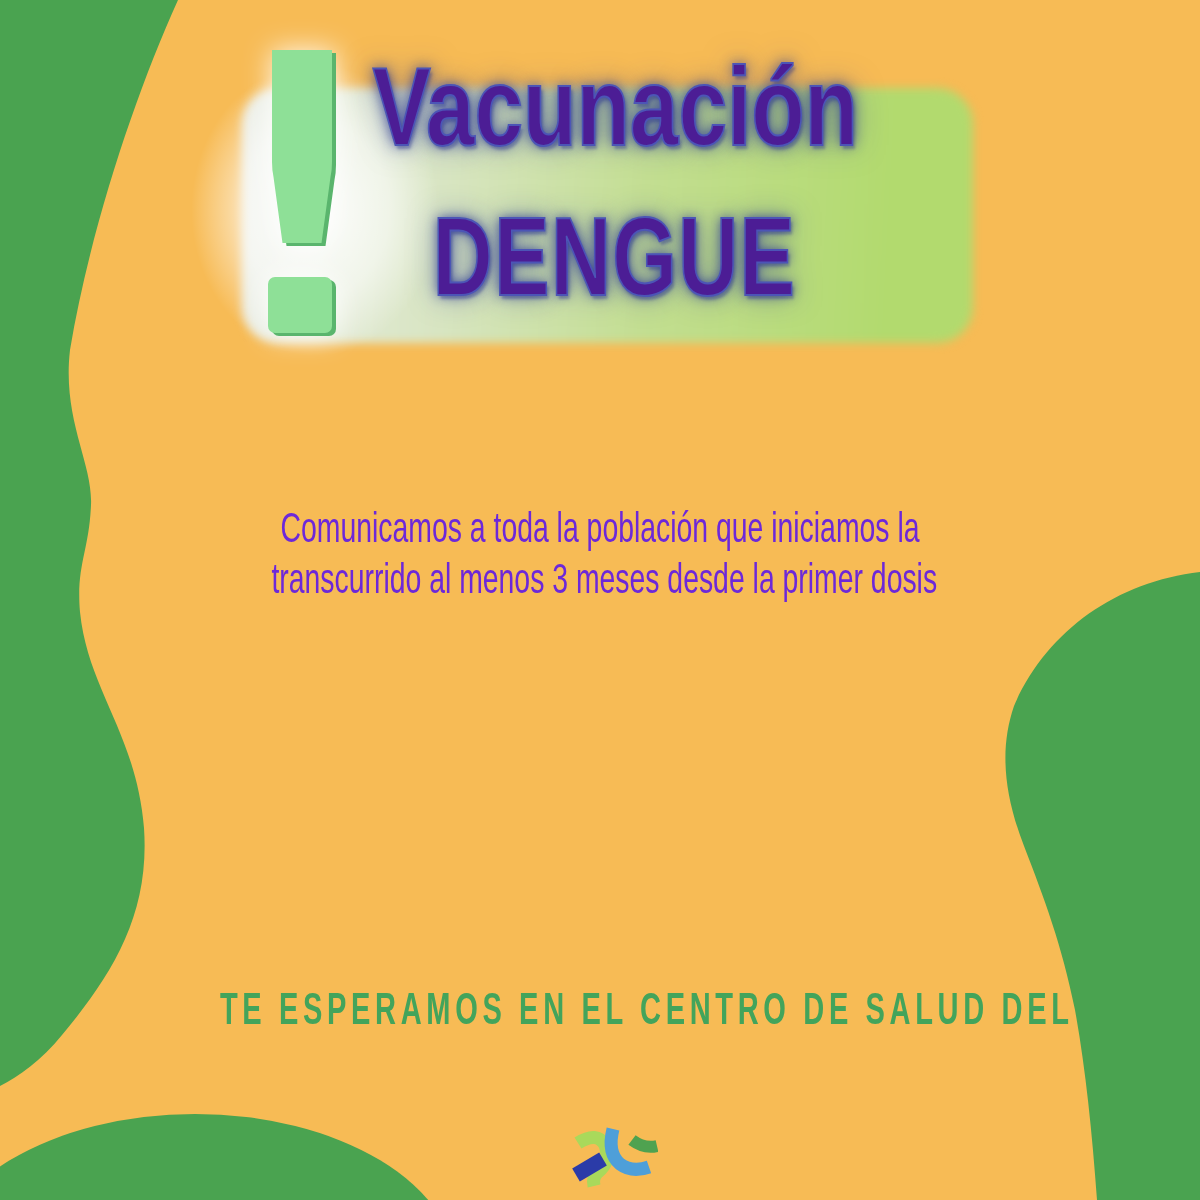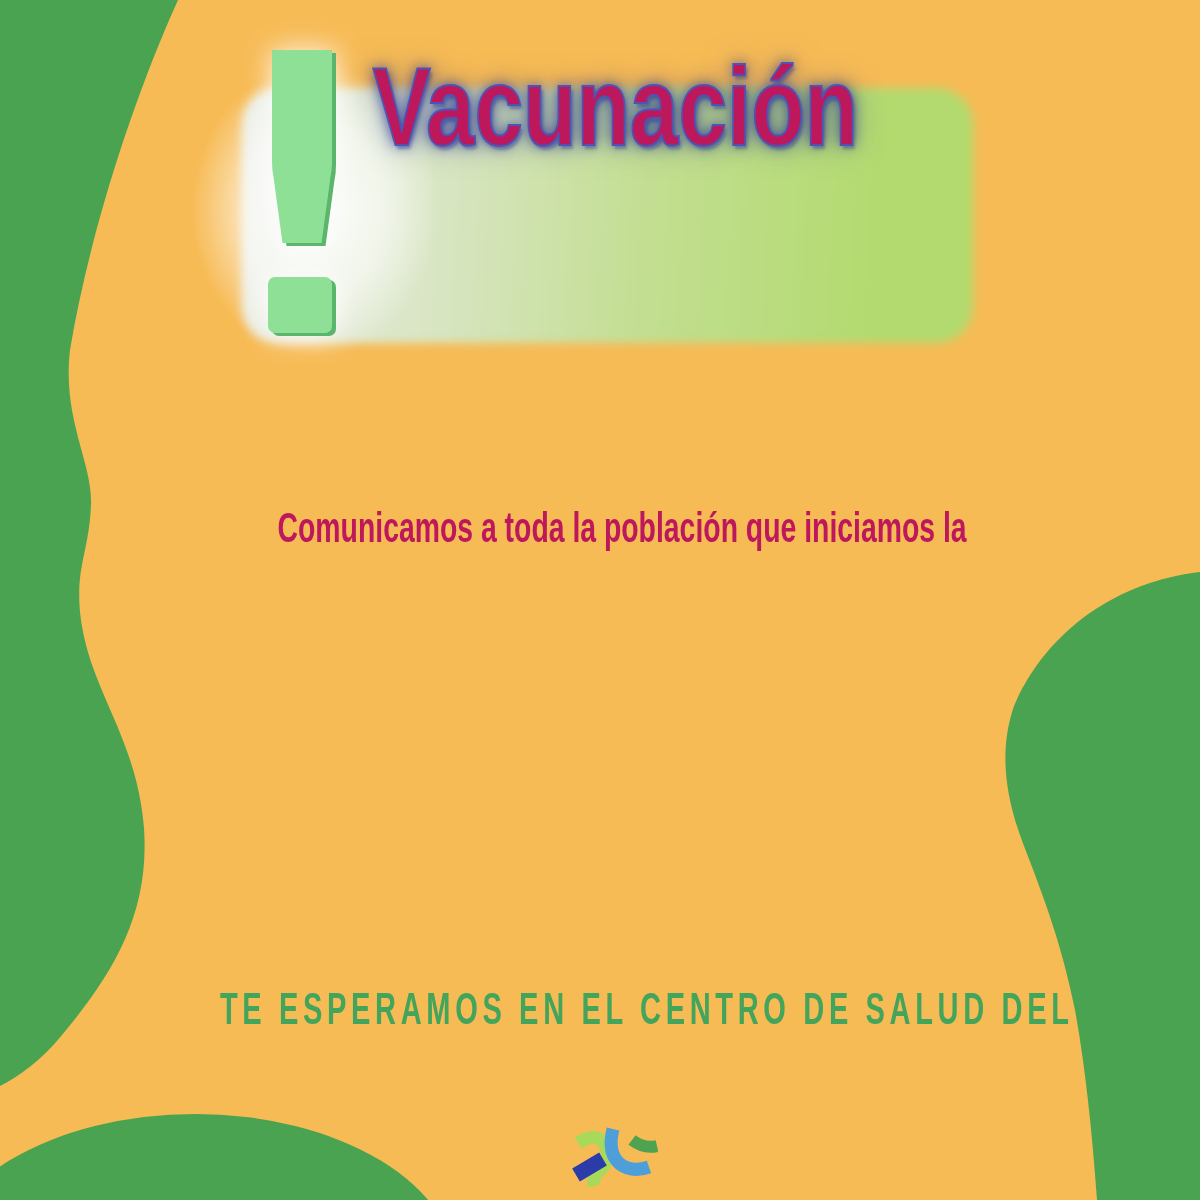--- a/index.html
+++ b/index.html
@@ -30,34 +30,34 @@
   .excl-wrap{
     position:absolute;left:245px;top:42px;z-index:3;
     filter:drop-shadow(4px 3px 0 #5AB56D) drop-shadow(0 0 14px rgba(255,255,255,0.9));
   }
 
   .title-line{
     position:absolute;left:255px;width:720px;
     text-align:center;white-space:nowrap;
     z-index:4;
     font-weight:bold;
-    color:#be185d;
+    color:#4c1d95;
     -webkit-text-stroke:2px #4C55B6;
     text-shadow:0 0 14px rgba(46,58,150,0.9),0 0 34px rgba(46,58,150,0.55),3px 4px 3px rgba(40,50,140,0.35);
   }
   .title-line .squeeze{display:inline-block;}
   .title-1{top:48px;font-size:112px;line-height:118px;}
   .title-1 .squeeze{transform:scaleX(0.78);}
   .title-2{top:198px;font-size:112px;line-height:118px;letter-spacing:2px;}
   .title-2 .squeeze{transform:scaleX(0.74);}
 
   .body-text{
     position:absolute;left:100px;top:502px;width:1000px;
     z-index:4;text-align:center;
-    color:#be185d;font-weight:bold;font-size:43px;
+    color:#6d28d9;font-weight:normal;font-size:43px;
   }
   .body-line{height:51px;line-height:51px;white-space:nowrap;}
   .body-line .squeeze{display:inline-block;transform:scaleX(0.66);}
   .body-line.hl .squeeze{background:rgba(255,255,255,0.10);padding:2px 26px;border-radius:3px;}
 
   .footer-text{
     position:absolute;left:0;top:986px;width:1200px;
     z-index:4;text-align:center;
     color:#43A45B;font-weight:bold;font-size:44px;letter-spacing:0.16em;
   }
@@ -93,24 +93,30 @@
   <div class="excl-wrap">
     <svg width="130" height="300" viewBox="0 0 130 300">
       <path d="M27,8 h60 v112 q0,8 -1.5,15 l-9,66 h-39 l-9,-66 q-1.5,-7 -1.5,-15 Z" fill="#8EE097"></path>
       <rect x="23" y="235" width="64" height="56" rx="7" fill="#8EE097"></rect>
     </svg>
   </div>
 
   <div class="title-line title-1">
     <span class="squeeze">Vacunación</span>
   </div>
+  <div class="title-line title-2">
+    <span class="squeeze">DENGUE</span>
+  </div>
 
   <div class="body-text">
     <div class="body-line">
       <span class="squeeze">Comunicamos a toda la población que iniciamos la</span>
+    </div>
+    <div class="body-line">
+      <span class="squeeze">transcurrido al menos 3 meses desde la primer dosis</span>
     </div>
   </div>
 
   <div class="footer-text">
     <div class="footer-line">
       <span class="squeeze">TE ESPERAMOS EN EL CENTRO DE SALUD DEL</span>
     </div>
   </div>
 
   <svg class="logo" width="86" height="66" viewBox="0 0 86 66">

